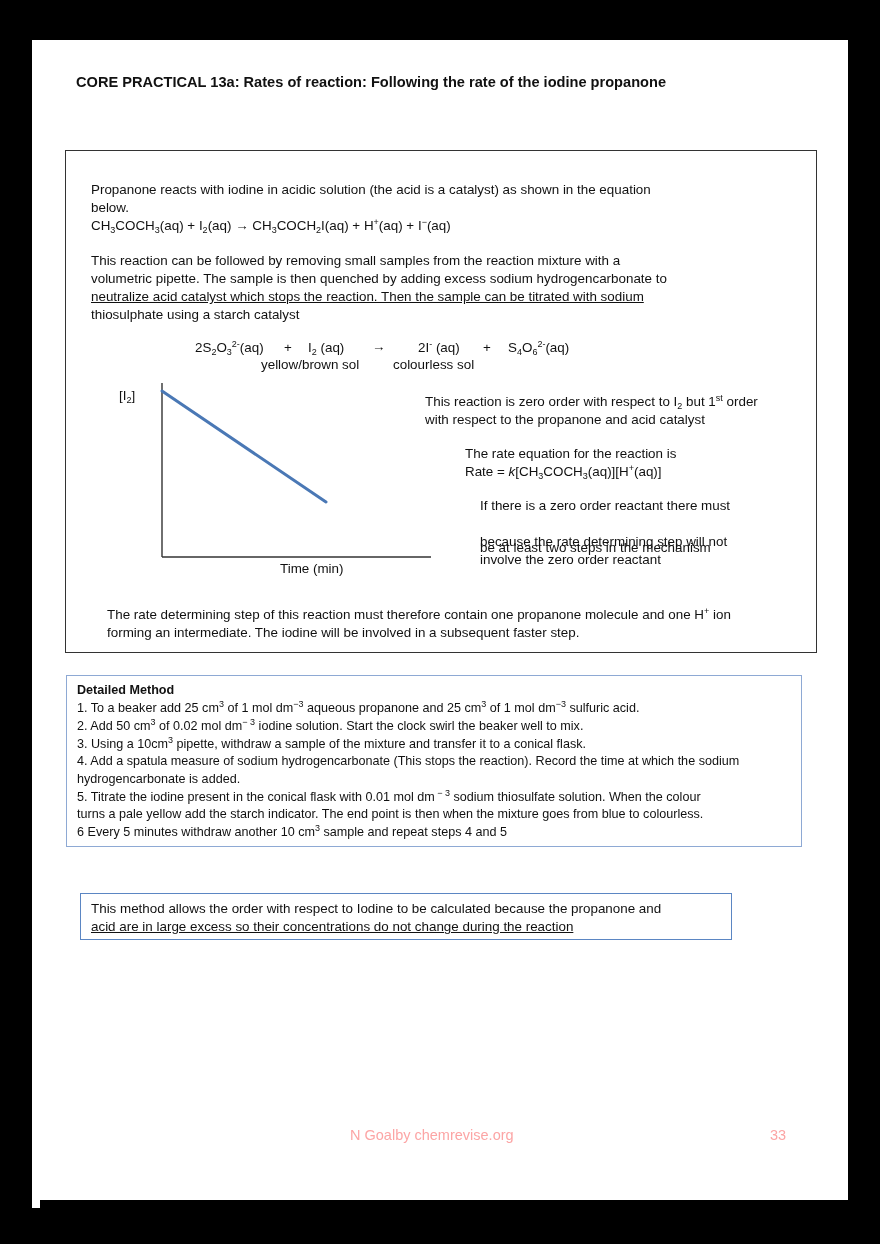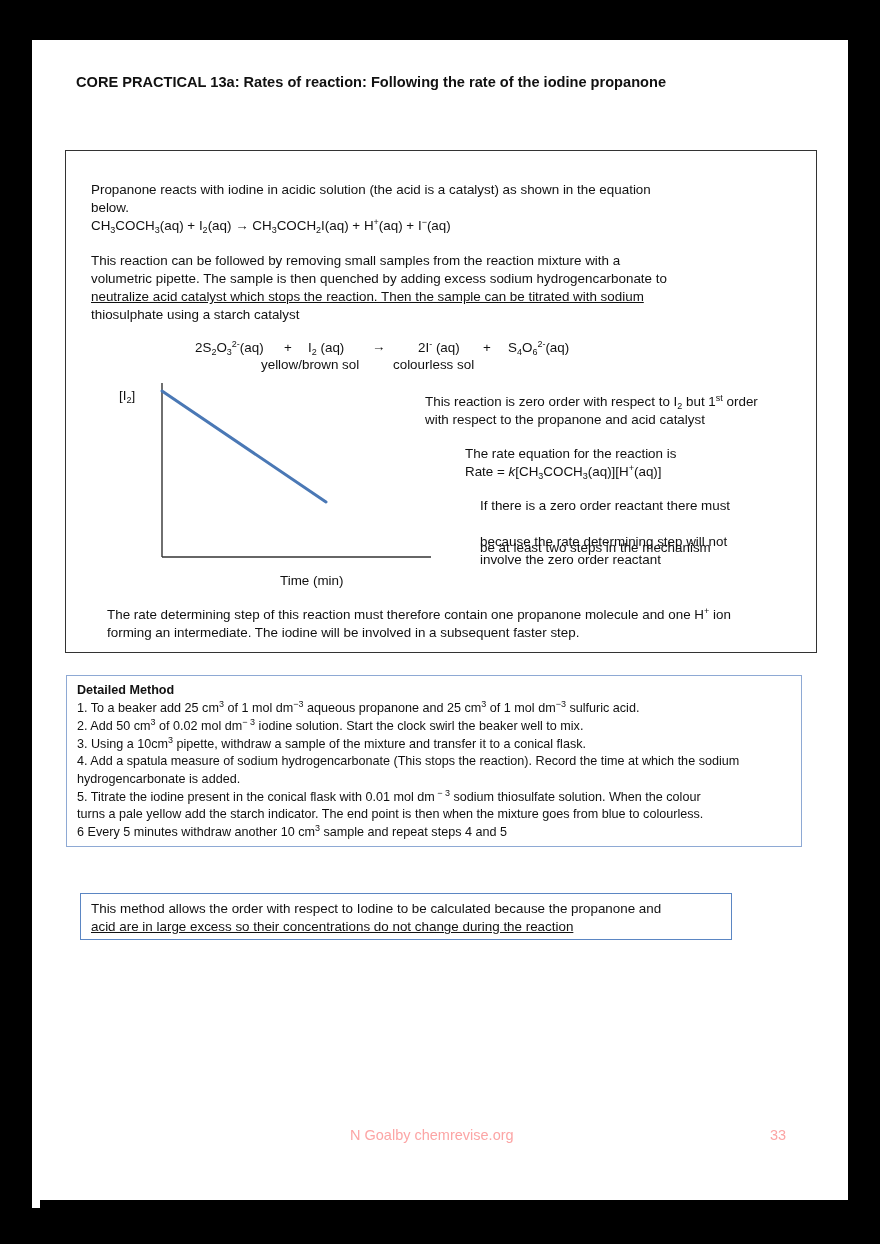--- a/index.html
+++ b/index.html
@@ -74,21 +74,21 @@
 <div class="t" style="left:508px;top:339px;"><span>S</span><sub>4</sub><span>O</span><sub>6</sub><sup>2-</sup><span>(aq)</span></div>
 <div class="t" style="left:261px;top:356px;">yellow/brown sol</div>
 <div class="t" style="left:393px;top:356px;">colourless sol</div>
 
 <div class="t" style="left:119px;top:387px;"><span>[I</span><sub>2</sub><span>]</span></div>
 <svg class="graph" viewBox="0 0 360 220" width="360" height="220">
   <line x1="62" y1="3" x2="62" y2="177" stroke="#333" stroke-width="1.4"></line>
   <line x1="62" y1="177" x2="331" y2="177" stroke="#333" stroke-width="1.4"></line>
   <line x1="62" y1="11" x2="226" y2="122" stroke="#4a78b5" stroke-width="3" stroke-linecap="round"></line>
 </svg>
-<div class="t" style="left:280px;top:572px;text-align:center;">Time (min)</div>
+<div class="t" style="left:280px;top:560px;text-align:center;">Time (min)</div>
 
 <div class="t" style="left:425px;top:393px;"><span>This reaction is zero order with respect to I</span><sub>2</sub><span> but 1</span><sup>st</sup><span> order</span></div>
 <div class="t" style="left:425px;top:411px;">with respect to the propanone and acid catalyst</div>
 
 <div class="t" style="left:465px;top:445px;">The rate equation for the reaction is</div>
 <div class="t" style="left:465px;top:463px;"><span>Rate = </span><i>k</i><span>[CH</span><sub>3</sub><span>COCH</span><sub>3</sub><span>(aq)][H</span><sup>+</sup><span>(aq)]</span></div>
 
 <div class="t" style="left:480px;top:497px;">If there is a zero order reactant there must</div>
 <div class="t" style="left:480px;top:515px;margin-top:24px;">be at least two steps in the mechanism</div>
 <div class="t" style="left:480px;top:533px;">because the rate determining step will not</div>

